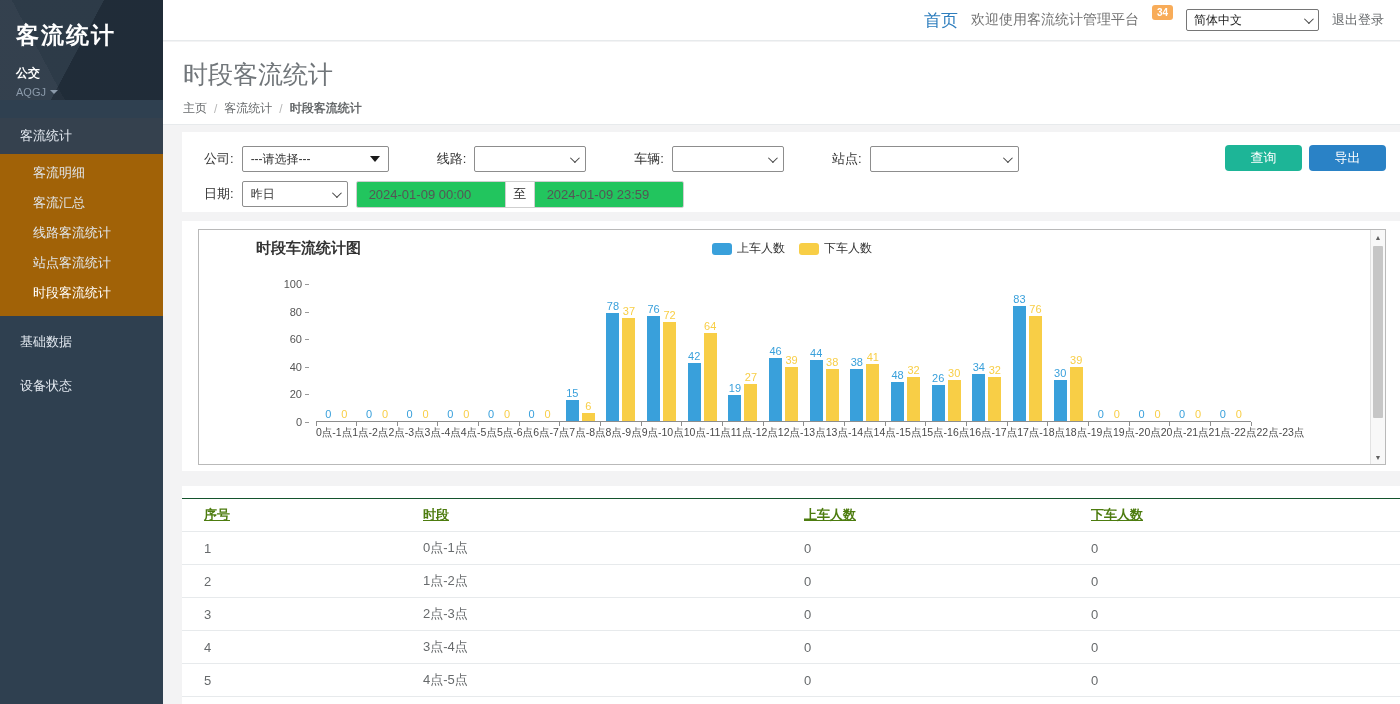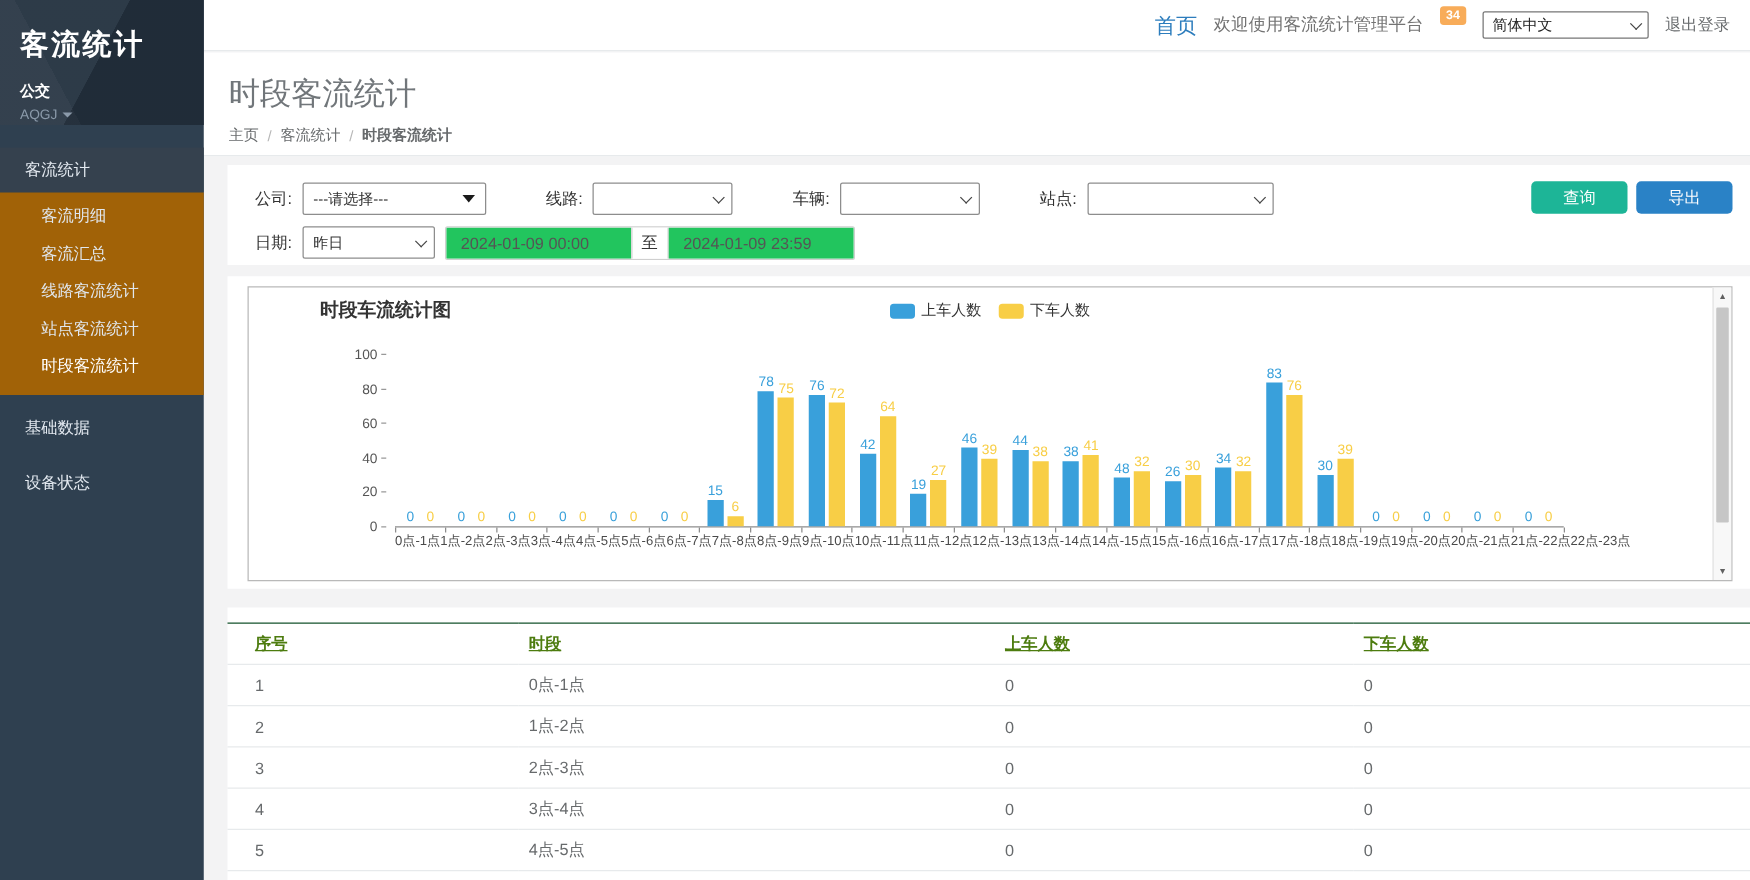--- a/index.html
+++ b/index.html
@@ -304,21 +304,21 @@
               <div class="bar" style="height: 8.28px; background: rgb(248, 206, 70);"></div>
             </div>
             <div class="xtick" style="right: -0.5px;"></div>
           </div>
           <div class="group">
             <div class="bar-col">
               <div class="bar-val" style="color: rgb(57, 160, 219);">78</div>
               <div class="bar" style="height: 107.64px; background: rgb(57, 160, 219);"></div>
             </div>
             <div class="bar-col">
-              <div class="bar-val" style="color: rgb(248, 206, 70);">75</div>
+              <div class="bar-val" style="color: rgb(248, 206, 70);">37</div>
               <div class="bar" style="height: 103.5px; background: rgb(248, 206, 70);"></div>
             </div>
             <div class="xtick" style="right: -0.5px;"></div>
           </div>
           <div class="group">
             <div class="bar-col">
               <div class="bar-val" style="color: rgb(57, 160, 219);">76</div>
               <div class="bar" style="height: 104.88px; background: rgb(57, 160, 219);"></div>
             </div>
             <div class="bar-col">

